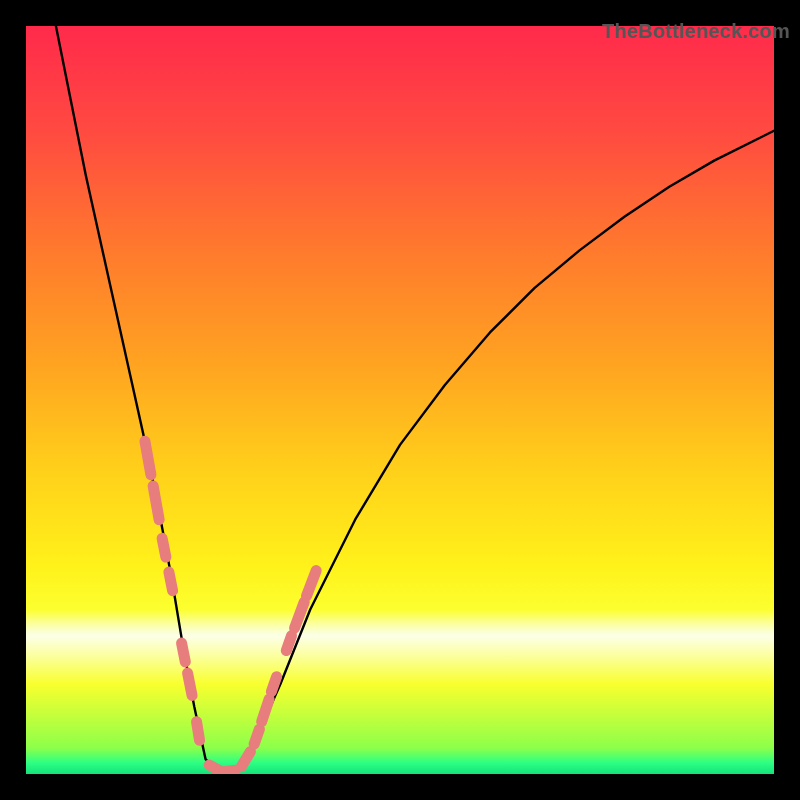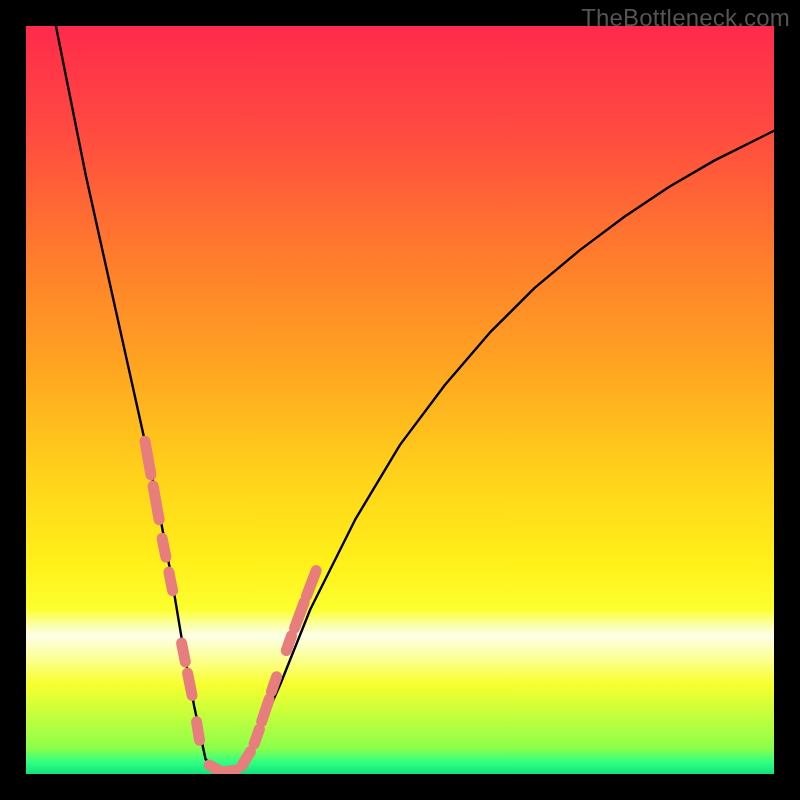--- a/index.html
+++ b/index.html
@@ -20,25 +20,25 @@
   .plot {
     position: absolute;
     left: 26px;
     top: 26px;
     width: 748px;
     height: 748px;
     overflow: hidden;
   }
   .watermark {
     position: absolute;
-    top: 4px;
+    top: 20px;
     right: 10px;
     color: #555;
-    font-size: 24px;
-    font-weight: 400;
+    font-size: 20px;
+    font-weight: 700;
     letter-spacing: 0.2px;
     z-index: 10;
   }
   svg { display: block; }
 </style>
 </head>
 <body>
 
 <div class="frame">
 

